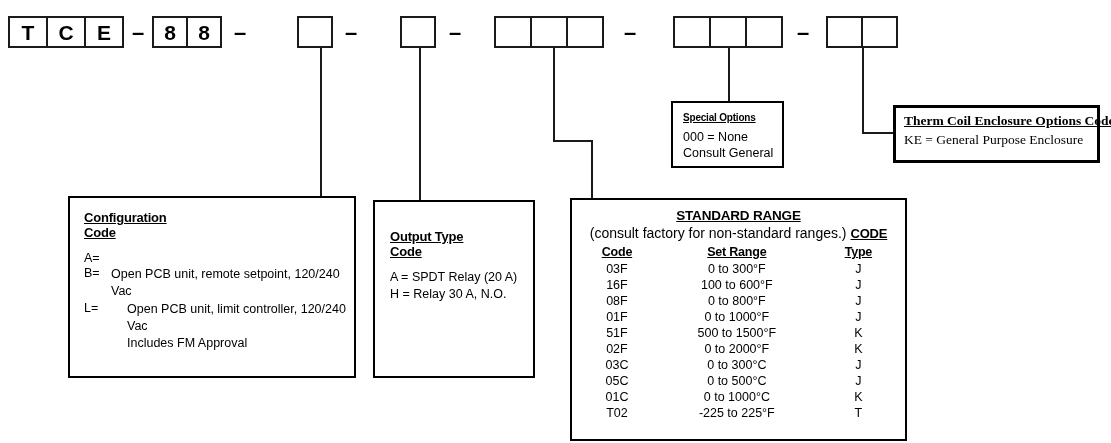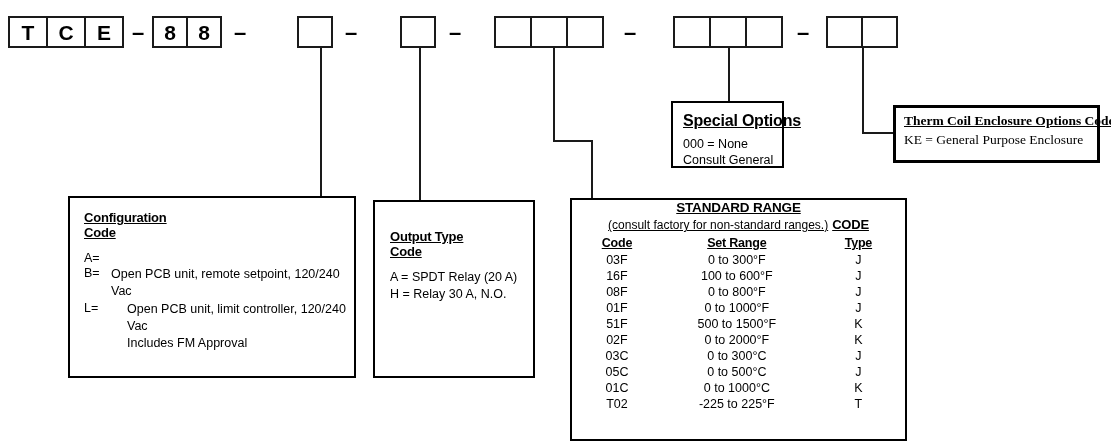--- a/index.html
+++ b/index.html
@@ -104,21 +104,21 @@
 
   
   #special-options-box {
     left: 671px;
     top: 101px;
     width: 113px;
     height: 67px;
     padding: 9px 0 0 10px;
     font-size: 12.5px;
   }
-  #special-options-box .c-title { font-size: 16px; letter-spacing: -0.2px; }
+  #special-options-box .c-title { font-size: 10px; letter-spacing: -0.2px; }
   #special-options-box .rows { margin-top: 7px; }
   #special-options-box .row { margin-bottom: 2px; white-space: nowrap; }
 
   
   #therm-coil-box {
     left: 893px;
     top: 105px;
     width: 207px;
     height: 58px;
     padding: 5px 0 0 8px;
@@ -132,37 +132,37 @@
   #standard-range-box {
     left: 570px;
     top: 198px;
     width: 337px;
     height: 243px;
     padding: 0;
     font-size: 12.5px;
   }
   #sr-head {
     text-align: center;
+    padding-top: 8px;
   }
   #sr-head .sr-main {
     font-weight: bold;
     text-decoration: underline;
     font-size: 13.5px;
     letter-spacing: -0.2px;
   }
   #sr-sub-line {
     display: flex;
     justify-content: center;
     align-items: baseline;
     gap: 4px;
     margin-top: 2px;
   }
   #sr-sub-line .sr-sub {
-    font-size: 12px;
-    text-decoration: underline;
+    font-size: 14px;
   }
   #sr-sub-line .sr-code {
     font-size: 13px;
     font-weight: bold;
     text-decoration: underline;
     letter-spacing: -0.2px;
   }
   table.sr-table {
     border-collapse: collapse;
     width: 100%;

